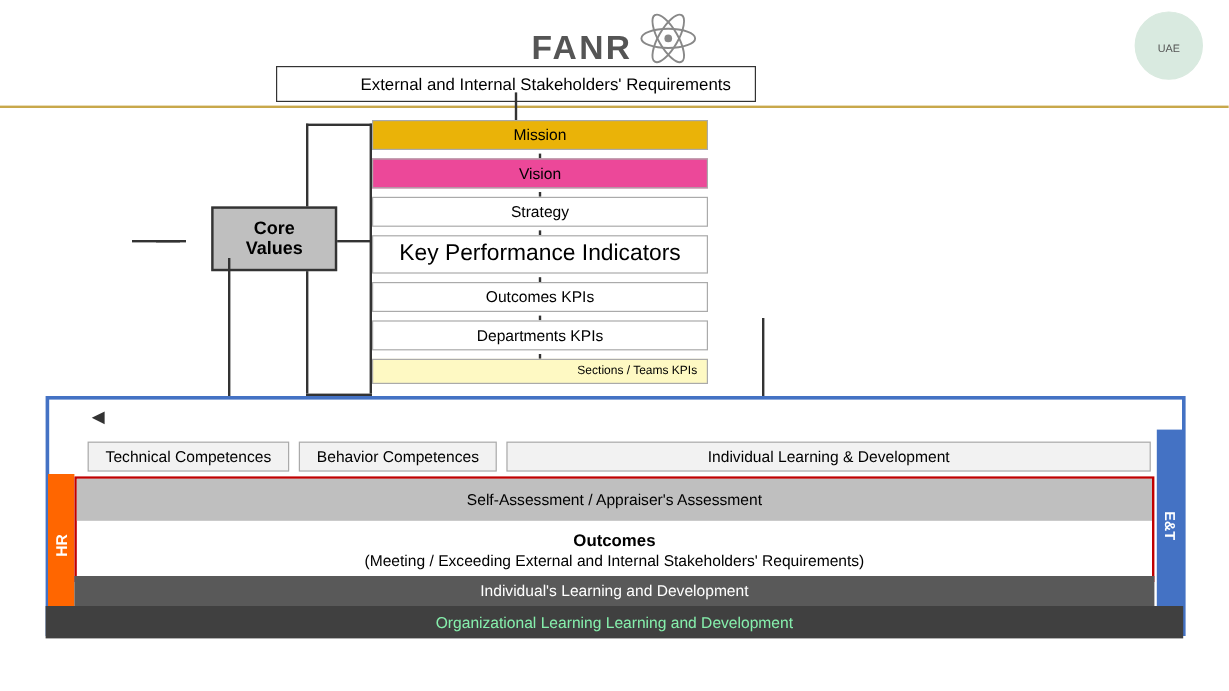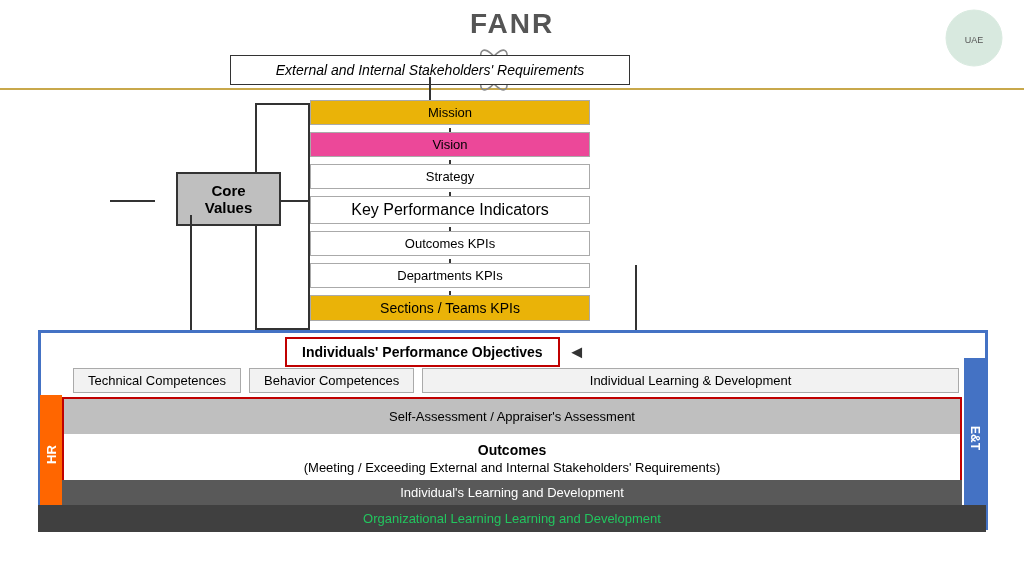--- a/index.html
+++ b/index.html
@@ -7,27 +7,26 @@
       width: 1024px;
       height: 576px;
       background: #fff;
       font-family: Arial, sans-serif;
       font-size: 13px;
       overflow: hidden;
       position: relative;
     }
     .fanr-logo {
       display: flex;
-      align-items: flex-start;
+      align-items: flex-end;
       gap: 6px;
       position: absolute;
       left: 50%;
       transform: translateX(-50%);
       top: 8px;
-      flex-direction: column;
     }
     .fanr-text {
       font-size: 28px;
       font-weight: bold;
       color: #555;
       letter-spacing: 2px;
     }
     .atom-icon {
       width: 48px;
       height: 48px;
@@ -186,21 +185,21 @@
       font-size: 13px;
     }
 
     
     .org-learning {
       position: absolute;
       top: 505px;
       left: 38px;
       right: 38px;
       background: #404040;
-      color: #22c55e;
+      color: #86efac;
       text-align: center;
       padding: 6px;
       font-size: 13px;
     }
 
     
     .cv-down-arrow {
       position: absolute;
       top: 215px;
       left: 190px;
@@ -246,21 +245,21 @@
     </svg>
   </div>
 
   <div class="uae-logo">
     <svg viewBox="0 0 60 60" xmlns="http://www.w3.org/2000/svg" width="60" height="60">
       <circle cx="30" cy="30" r="28" fill="#00732f" opacity="0.15" stroke="#00732f" stroke-width="1"></circle>
       <text x="30" y="35" text-anchor="middle" font-size="9" fill="#555">UAE</text>
     </svg>
   </div>
 
-  <div style="position:absolute; top:55px; left:230px; width:400px; border:1.5px solid #333; padding:6px 20px; text-align:center; font-size:14px; background:#fff;font-style:italic;">
+  <div style="position:absolute; top:55px; left:230px; width:400px; border:1.5px solid #333; padding:6px 20px; text-align:right; font-size:14px; background:#fff;">
     <span>External and Internal Stakeholders' Requirements</span>
   </div>
 
   <div style="position:absolute; top:77px; left:429px; width:2px; height:26px; background:#333;"></div>
 
   <div class="kpi-col">
 
     <div style="position:relative;">
 
       <div style="border:1.5px solid #aaa; background:#eab308; text-align:center; padding:4px 8px; margin-bottom:3px; font-size:13px;">
@@ -271,36 +270,36 @@
       <div style="border:1.5px solid #aaa; background:#ec4899; text-align:center; padding:4px 8px; margin-bottom:3px; font-size:13px;">
         <span>Vision</span>
       </div>
       <div style="width:2px; height:4px; background:#333; margin:0 auto;"></div>
 
       <div style="border:1.5px solid #aaa; background:#fff; text-align:center; padding:4px 8px; margin-bottom:3px; font-size:13px;">
         <span>Strategy</span>
       </div>
       <div style="width:2px; height:4px; background:#333; margin:0 auto;"></div>
 
-      <div style="border:1.5px solid #aaa; background:#fff; text-align:center; padding:4px 8px; margin-bottom:3px; font-size:16px;">
+      <div style="border:1.5px solid #aaa; background:#fff; text-align:center; padding:4px 8px; margin-bottom:3px; font-size:19px;">
         <span>Key Performance Indicators</span>
       </div>
       <div style="width:2px; height:4px; background:#333; margin:0 auto;"></div>
 
       <div style="border:1.5px solid #aaa; background:#fff; text-align:center; padding:4px 8px; margin-bottom:3px; font-size:13px;">
         <span>Outcomes KPIs</span>
       </div>
       <div style="width:2px; height:4px; background:#333; margin:0 auto;"></div>
 
       <div style="border:1.5px solid #aaa; background:#fff; text-align:center; padding:4px 8px; margin-bottom:3px; font-size:13px;">
         <span>Departments KPIs</span>
       </div>
       <div style="width:2px; height:4px; background:#333; margin:0 auto;"></div>
 
-      <div style="border:1.5px solid #aaa; background:#eab308; text-align:center; padding:4px 8px; margin-bottom:3px; font-size:14px;">
+      <div style="border:1.5px solid #aaa; background:#fef9c3; text-align:right; padding:4px 8px; margin-bottom:3px; font-size:10px;">
         <span>Sections  / Teams KPIs</span>
       </div>
     </div>
   </div>
 
   <div style="position:absolute; top:103px; left:308px; width:2px; height:225px; background:#333;"></div>
 
   <div style="position:absolute; top:103px; left:255px; width:55px; height:2px; background:#333;"></div>
 
   <div style="position:absolute; top:328px; left:255px; width:55px; height:2px; background:#333;"></div>
@@ -332,23 +331,20 @@
 
   <div class="hr-label">
     <span>HR</span>
   </div>
 
   <div class="et-label">
     <span>E&amp;T</span>
   </div>
 
   <div style="position:absolute; top:337px; left:65px; right:65px; display:flex; align-items:center;">
-    <div style="margin-left:220px; border:2px solid #c00000; background:#fff; padding:5px 15px; font-size:14px; font-weight:bold;">
-      <span>Individuals' Performance Objectives</span>
-    </div>
     <span style="margin-left:8px; font-size:18px; color:#333;">◄</span>
   </div>
 
   <div class="competences-row">
     <div style="border:1.5px solid #aaa; background:#f2f2f2; padding:4px 14px; font-size:13px;">
       <span>Technical  Competences</span>
     </div>
     <div style="border:1.5px solid #aaa; background:#f2f2f2; padding:4px 14px; font-size:13px;">
       <span>Behavior Competences</span>
     </div>

